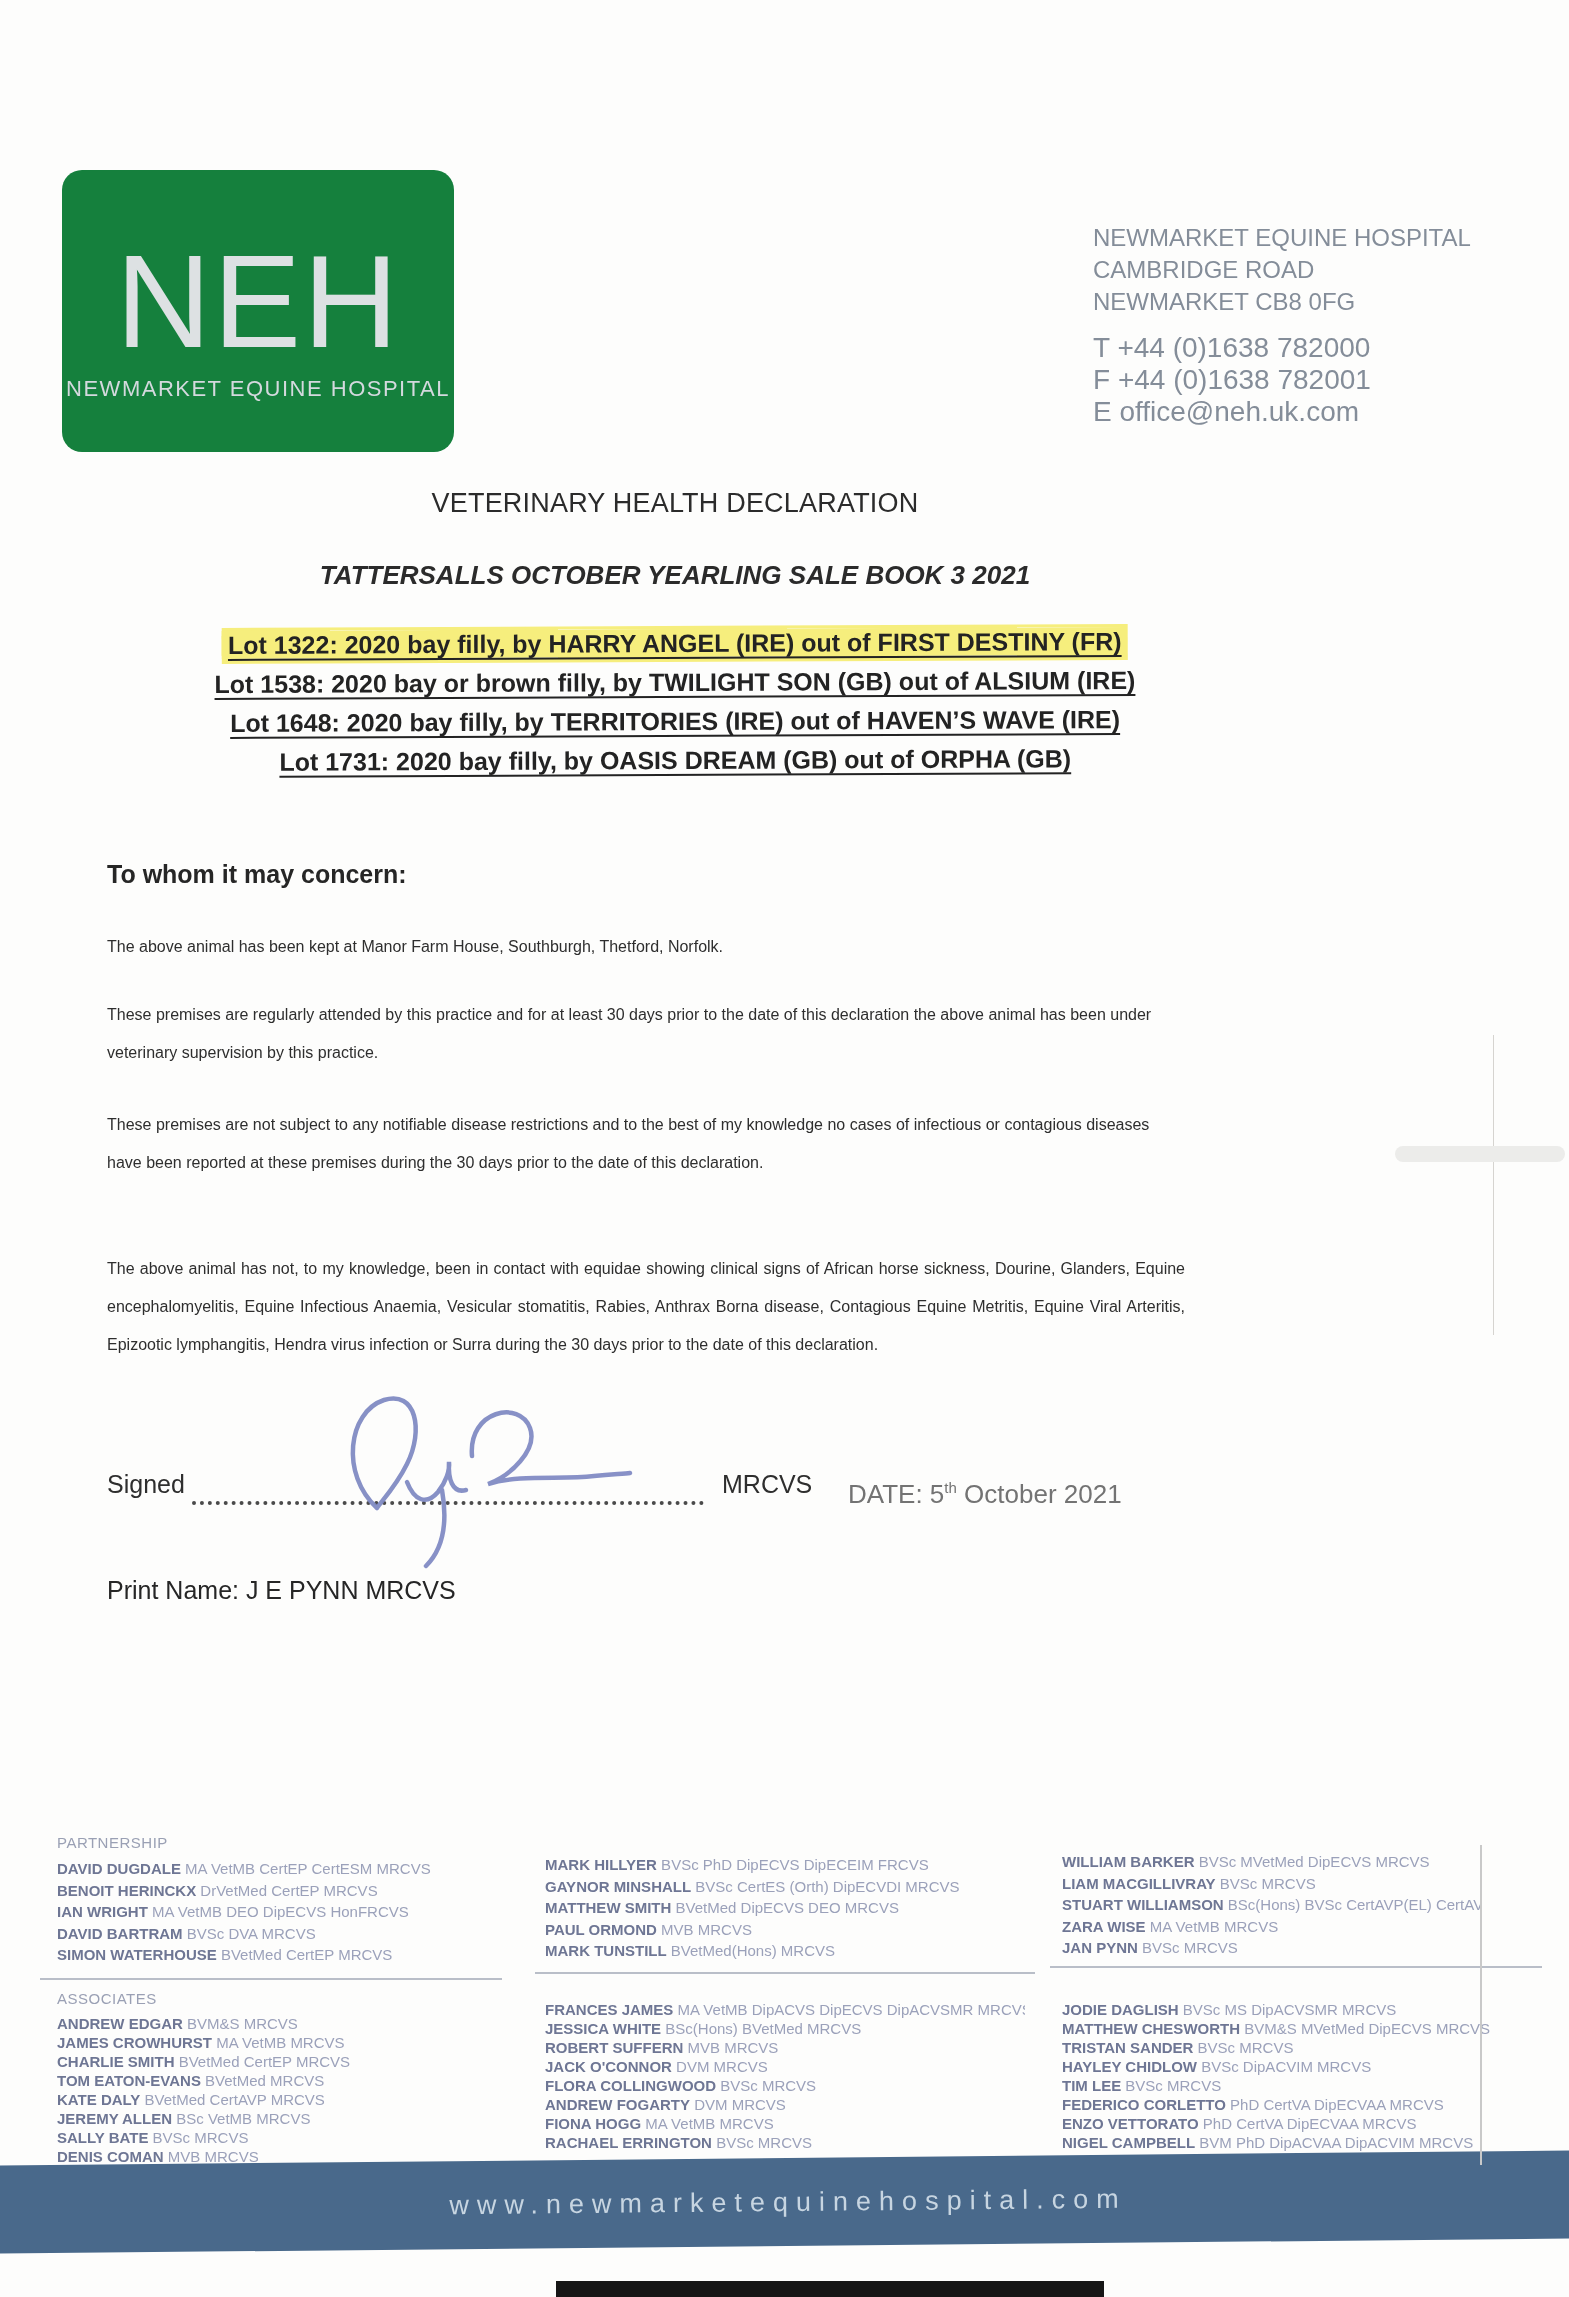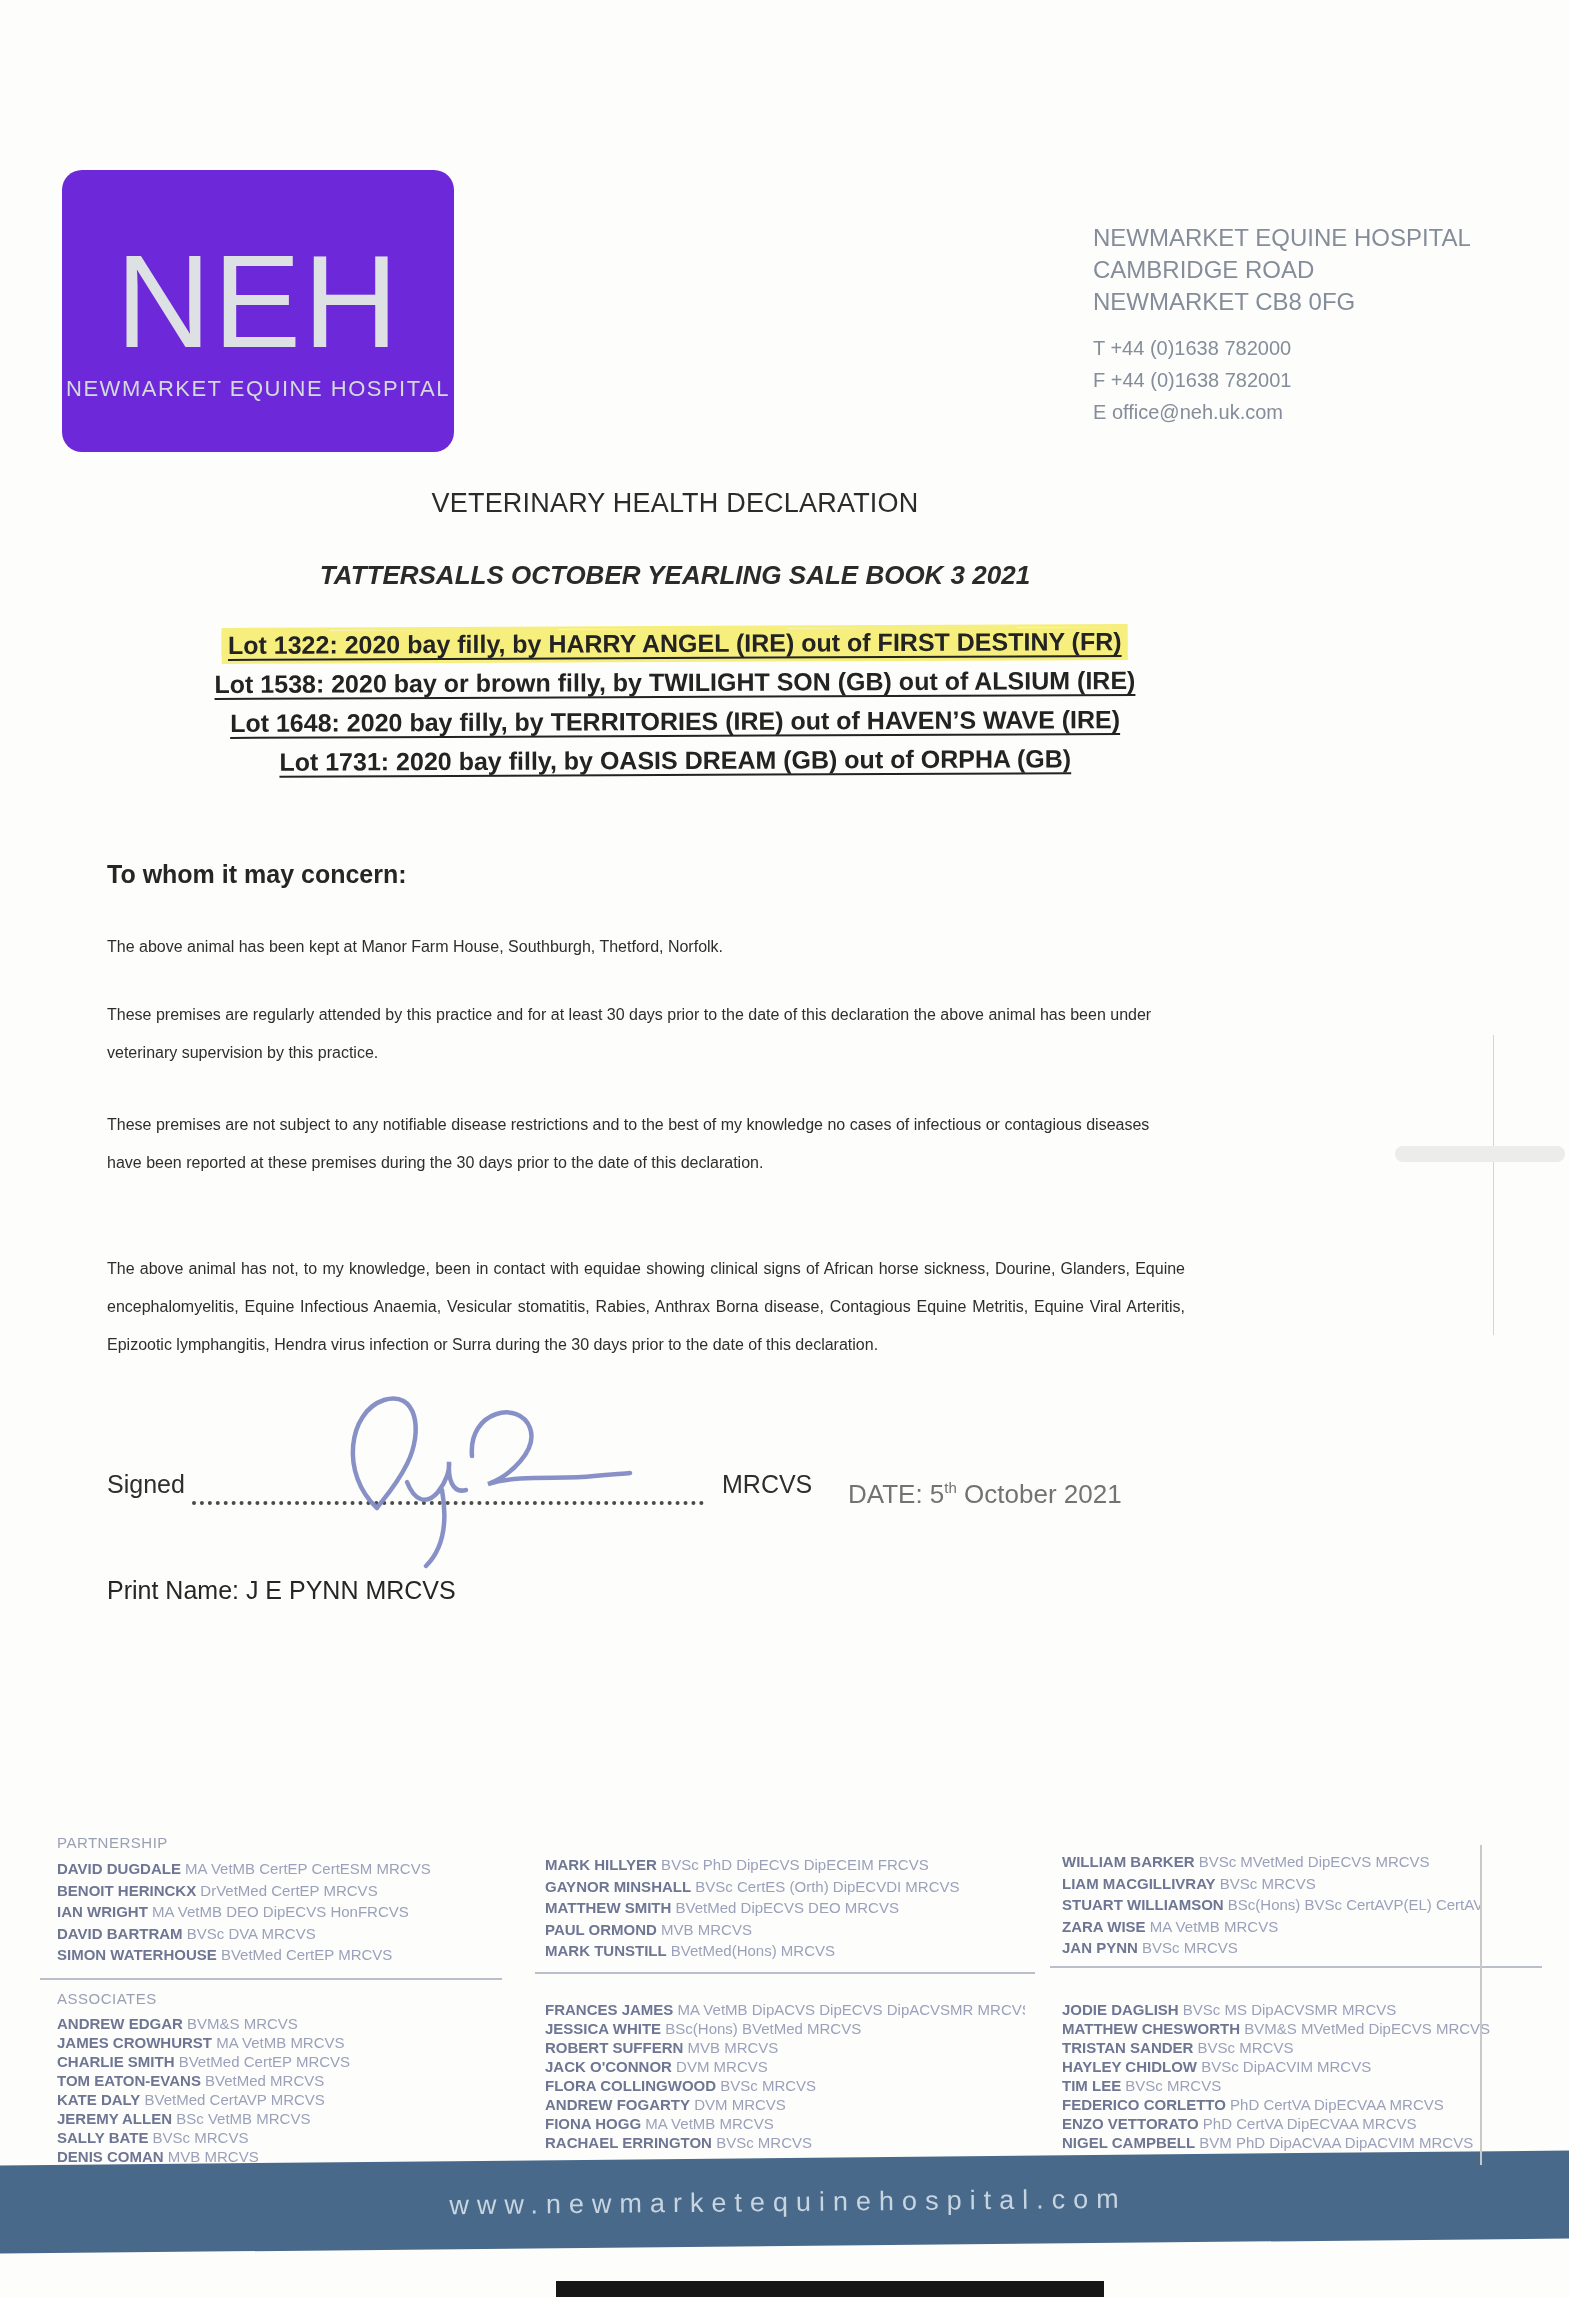--- a/index.html
+++ b/index.html
@@ -3,27 +3,27 @@
 <meta charset="utf-8">
 <style>
   html,body{margin:0;padding:0;background:#e9e9e9;}
   .page{
     position:relative;width:1569px;height:2297px;background:#fdfdfc;
     font-family:"Liberation Sans",sans-serif;color:#2e2e2e;overflow:hidden;
     margin:0 auto;
   }
   .abs{position:absolute;}
   
-  .logo{left:62px;top:170px;width:392px;height:282px;background:#6d28d9;border-radius:20px;
+  .logo{left:62px;top:170px;width:392px;height:282px;background:#15803d;border-radius:20px;
         display:flex;flex-direction:column;align-items:center;justify-content:flex-start;}
   .logo-acronym{font-size:132px;line-height:1;color:#dde1e3;font-weight:400;letter-spacing:2px;margin-top:66px;}
   .logo-name{font-size:22px;color:#d4d9de;letter-spacing:1.5px;margin-top:8px;white-space:nowrap;}
   
   .contact{left:1093px;top:222px;font-size:24px;line-height:32px;color:#848d99;}
-  .phones{left:1093px;top:332px;font-size:20px;line-height:32px;color:#848d99;}
+  .phones{left:1093px;top:332px;font-size:28px;line-height:32px;color:#848d99;}
   
   .doc-title{left:110px;top:488px;width:1130px;text-align:center;font-size:27px;font-weight:400;color:#2b2b2b;letter-spacing:.2px;}
   .doc-subtitle{left:110px;top:560px;width:1130px;text-align:center;font-size:26px;font-weight:700;color:#2b2b2b;font-style:italic;}
   
   .lots{left:110px;top:624px;width:1130px;text-align:center;transform:rotate(-0.25deg);}
   .lot-line{font-size:25px;font-weight:700;line-height:39px;color:#232323;}
   .lot-line > span{text-decoration:underline;text-underline-offset:5px;text-decoration-thickness:2px;padding:0 6px;}
   .lot-line.hl > span{background:#f6ee7d;box-shadow:0 -3px 0 #f6ee7d, 0 5px 0 #f6ee7d;}
   
   .salutation{left:107px;top:860px;font-size:25px;font-weight:700;color:#262626;text-align:center;}

